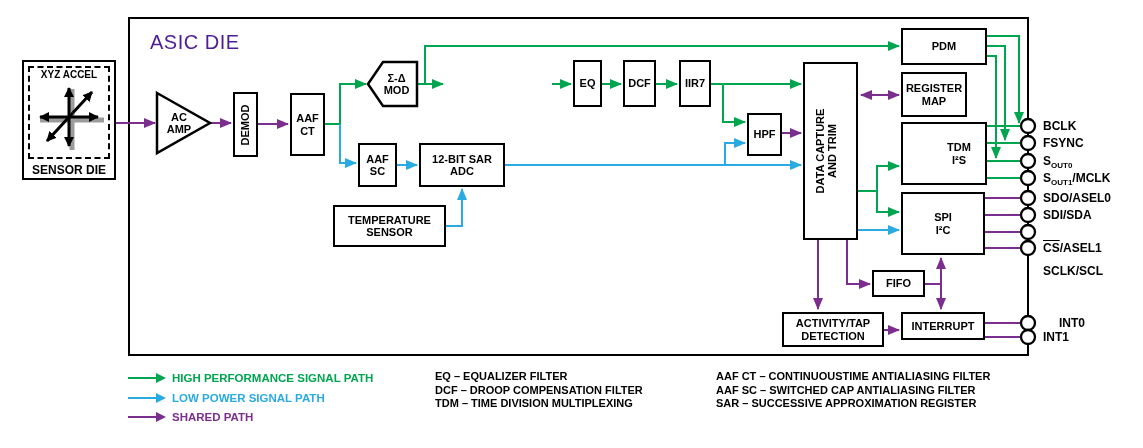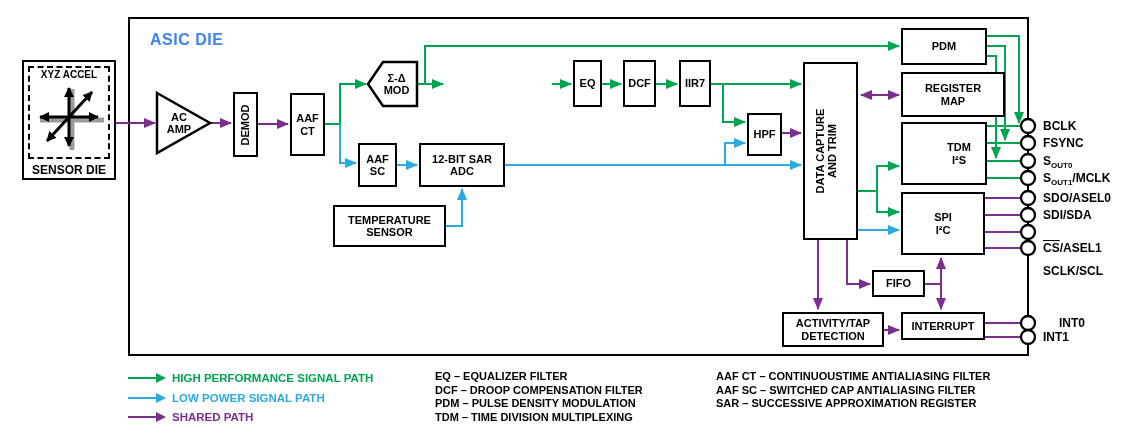--- a/index.html
+++ b/index.html
@@ -3,21 +3,21 @@
 <meta charset="utf-8">
 <style>
   :root { --hp:#00A550; --lp:#29ABE2; --sh:#7C2E8F; }
   * { margin:0; padding:0; box-sizing:border-box; }
   body { background:#fff; font-family:"Liberation Sans","DejaVu Sans",sans-serif; }
   #stage { position:relative; width:1143px; height:448px; background:#fff; overflow:hidden; }
   #wires { position:absolute; left:0; top:0; width:1143px; height:448px; }
 
   .asic-box { position:absolute; left:128px; top:17px; width:901px; height:339px;
               border:2.5px solid #000; background:#fff; }
-  .asic-title { position:absolute; left:150px; top:31px; font-size:16px; font-weight:bold; letter-spacing:.5px; color:#3b82f6; }
+  .asic-title { position:absolute; left:150px; top:31px; font-size:20px; font-weight:normal; letter-spacing:.5px; color:#4c1d95; }
 
   .sensor-box { position:absolute; left:22px; top:60px; width:94px; height:120px; border:2.5px solid #000; background:#fff; }
   .sensor-dashed { position:absolute; left:28px; top:66px; width:82px; height:93px; border:2px dashed #000; }
   .sensor-title { position:absolute; left:28px; top:69px; width:82px; text-align:center; font-size:10px; font-weight:bold; }
   .sensor-caption { position:absolute; left:22px; top:163px; width:94px; text-align:center; font-size:12px; font-weight:bold; }
 
   .blk { position:absolute; background:#fff; border:2.5px solid #000; display:flex; align-items:center; justify-content:center;
          font-size:11px; font-weight:bold; text-align:center; line-height:1.12; color:#000; }
   .lbl { white-space:pre-line; }
   .rot-lbl { white-space:pre-line; transform:rotate(-90deg); flex:none; }
@@ -187,21 +187,21 @@
   <div class="blk" style="left:747px;top:113px;width:35px;height:43px;">
       <span class="lbl">HPF</span>
     </div>
   <div class="blk" style="left:803px;top:62px;width:55px;height:178px;">
       <span class="rot-lbl" style="width:170px;height:34px;">DATA CAPTURE
 AND TRIM</span>
     </div>
   <div class="blk" style="left:901px;top:28px;width:86px;height:37px;">
       <span class="lbl">PDM</span>
     </div>
-  <div class="blk" style="left:901px;top:72px;width:104px;height:45px;">
+  <div class="blk" style="left:901px;top:72px;width:66px;height:45px;">
       <span class="lbl">REGISTER
 MAP</span>
     </div>
   <div class="blk" style="left:901px;top:122px;width:86px;height:63px;padding-left:30px;">
       <span class="lbl">TDM
 I²S</span>
     </div>
   <div class="blk" style="left:901px;top:192px;width:84px;height:63px;">
       <span class="lbl">SPI
 I²C</span>
@@ -240,21 +240,20 @@
   </div>
   <div class="legend-row sh" style="top:409px;">
     <span class="leg-line"></span>
       <span class="leg-head"></span>
     <span class="leg-text">SHARED PATH</span>
   </div>
 
   <div class="abbr-col" id="abbr-col1">
       <div>EQ – EQUALIZER FILTER</div>
       <div>DCF – DROOP COMPENSATION FILTER</div>
-      <div>PDM – PULSE DENSITY MODULATION</div>
       <div>TDM – TIME DIVISION MULTIPLEXING</div>
     </div>
   <div class="abbr-col" id="abbr-col2">
       <div>AAF CT – CONTINUOUSTIME ANTIALIASING FILTER</div>
       <div>AAF SC – SWITCHED CAP ANTIALIASING FILTER</div>
       <div>SAR – SUCCESSIVE APPROXIMATION REGISTER</div>
     </div>
 
 </div>
 

